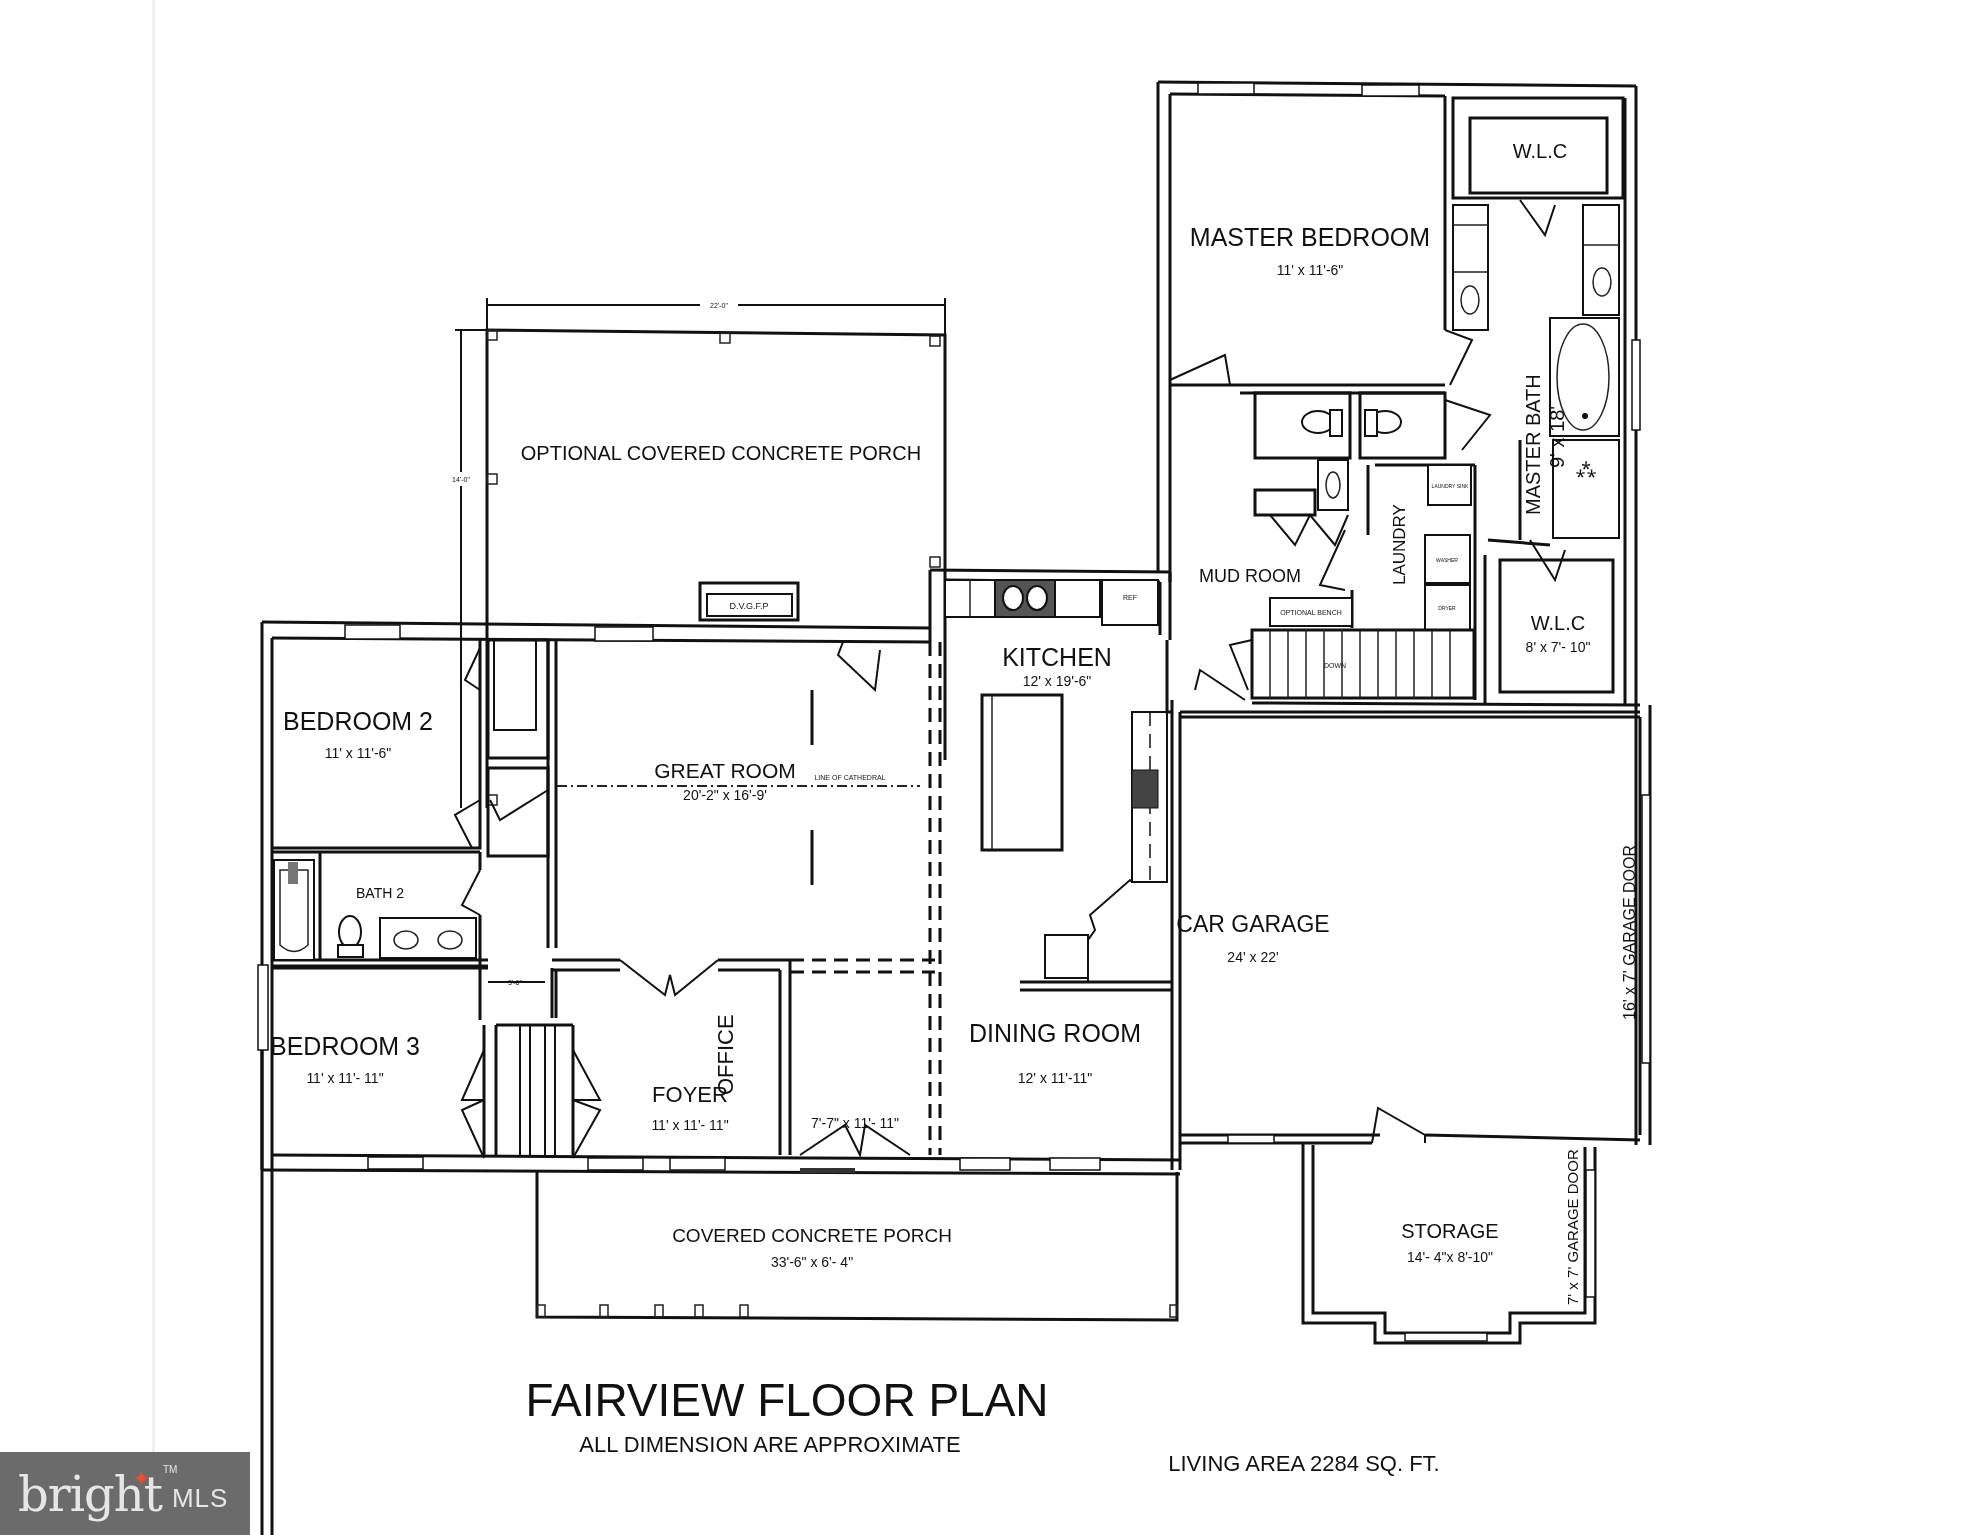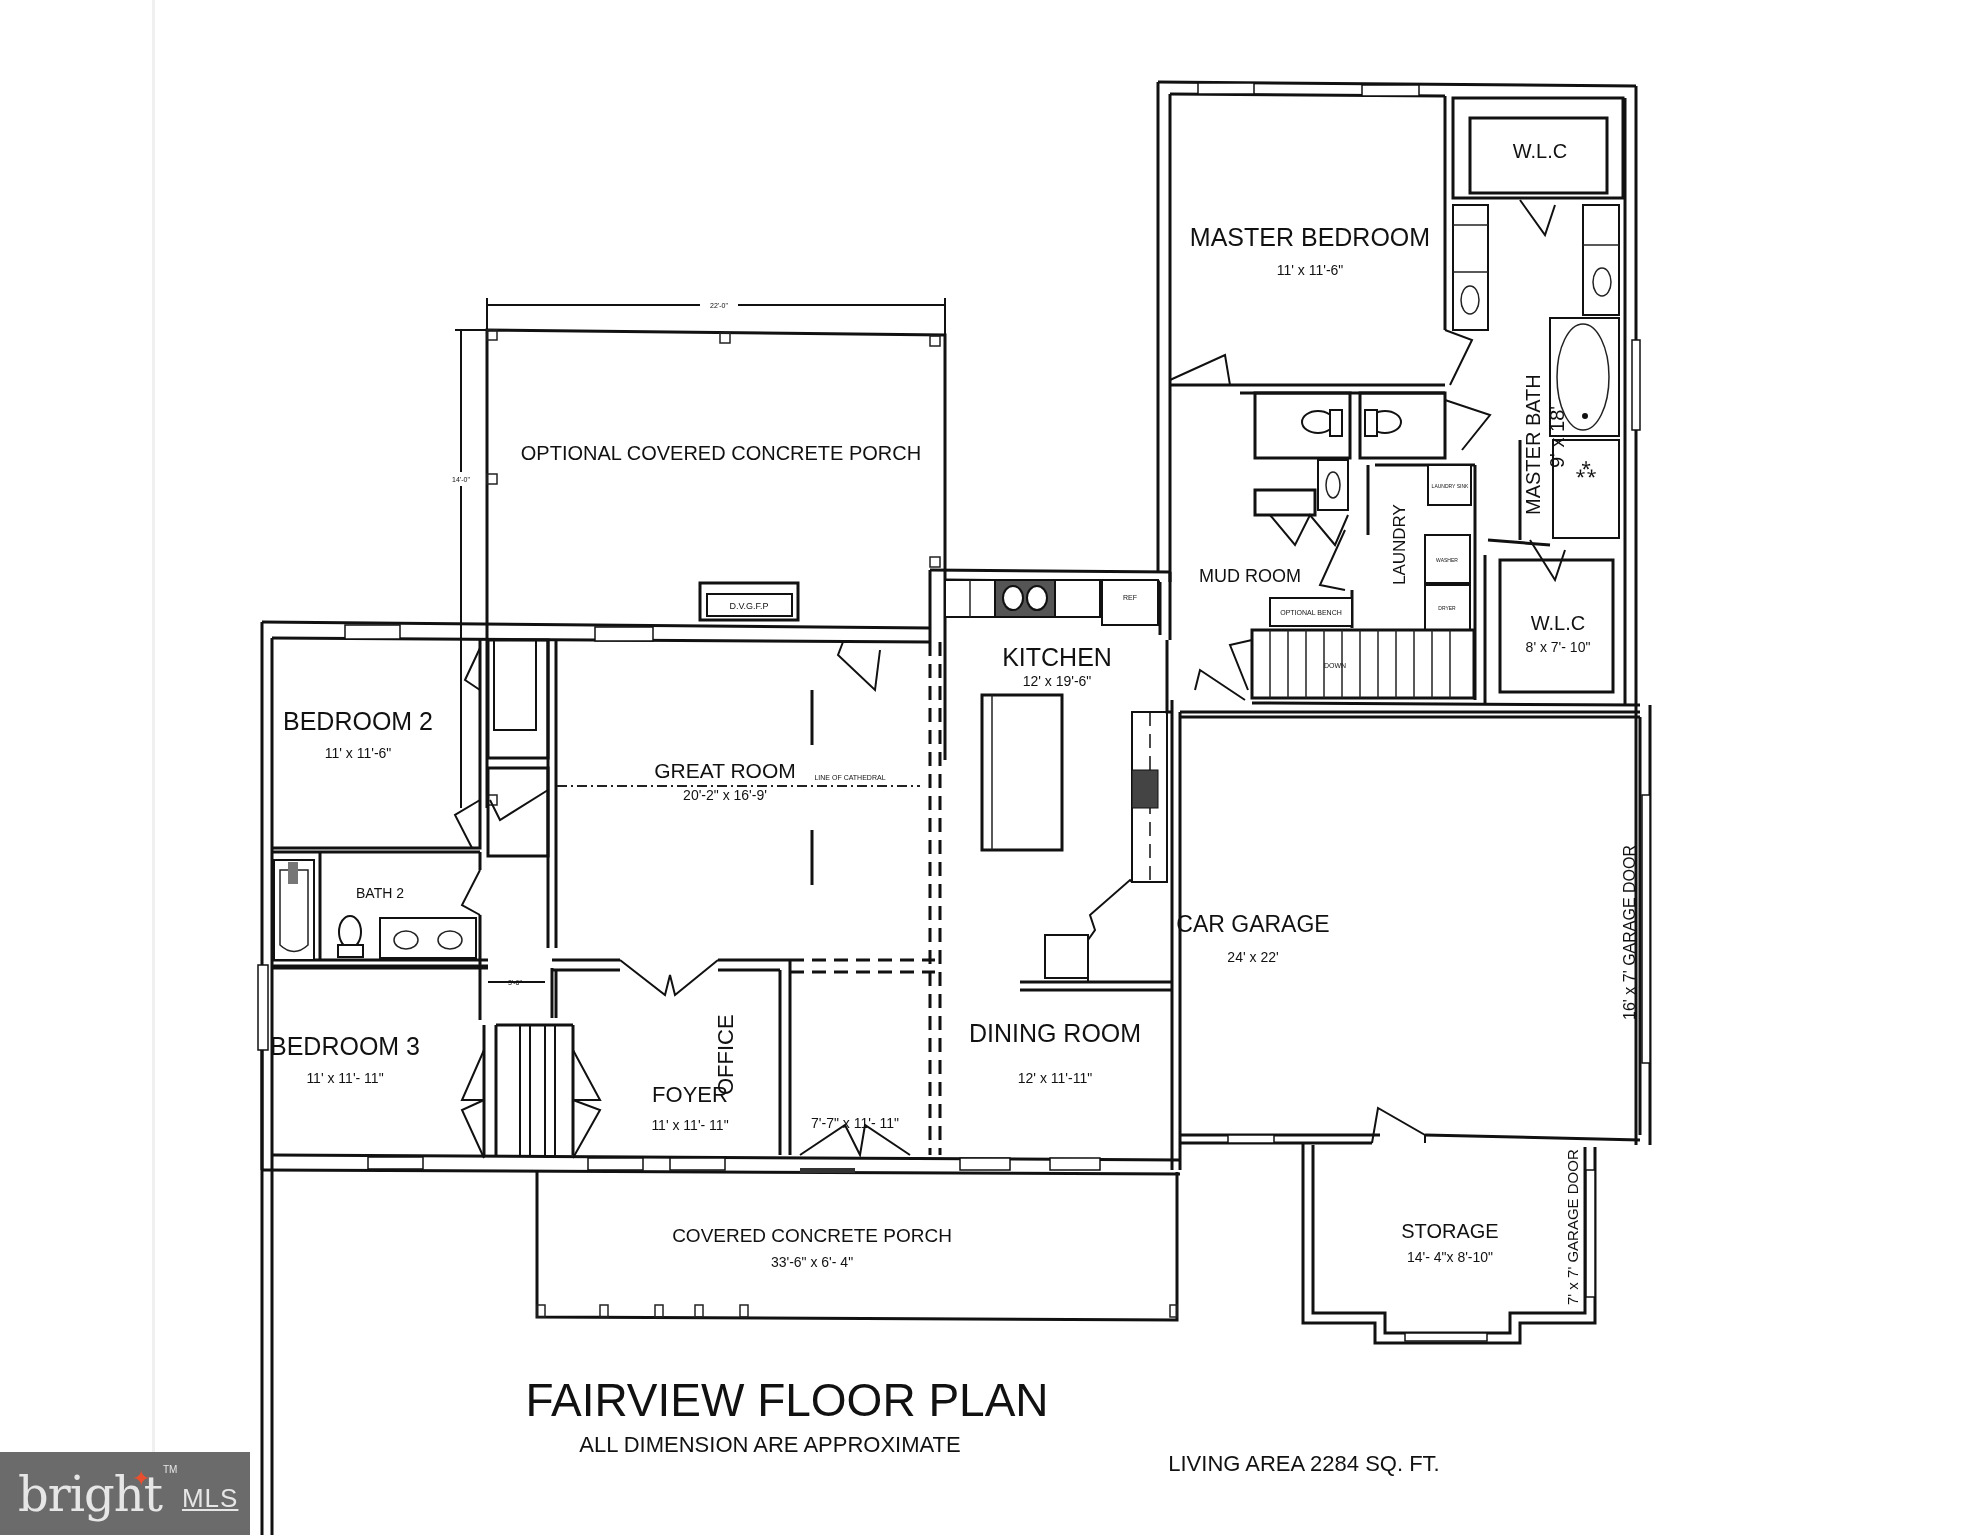--- a/index.html
+++ b/index.html
@@ -22,21 +22,21 @@
   .sub { font-size: 22px; }
   .area { font-size: 22px; }
   .leftline { position: absolute; left: 152px; top: 0; width: 3px; height: 1535px; background: #f0f0f0; }
   .logo {
     position: absolute; left: 0; top: 1452px; width: 250px; height: 83px;
     background: #6b6b6b; display: flex; align-items: center; padding-left: 18px; box-sizing: border-box;
   }
   .logo-word { font-family: "DejaVu Serif", serif; font-size: 48px; color: #e6e6e6; letter-spacing: -1px; position: relative; }
   .logo-star { position: absolute; left: 132px; top: 14px; color: #e8502f; font-size: 22px; }
   .logo-tm { font-size: 10px; color: #e6e6e6; position: absolute; left: 163px; top: 12px; font-family: "Liberation Sans", sans-serif; }
-  .logo-mls { font-family: "Liberation Sans", sans-serif; font-size: 26px; color: #e6e6e6; margin-left: 20px; margin-top: 10px; letter-spacing: 1px; text-decoration: underline; }
+  .logo-mls { font-family: "Liberation Sans", sans-serif; font-size: 26px; color: #e6e6e6; margin-left: 10px; margin-top: 10px; letter-spacing: 1px; }
 </style>
 </head>
 <body>
 
 <div class="leftline"></div>
 
 <svg id="plan" viewBox="0 0 1987 1535" xmlns="http://www.w3.org/2000/svg">
 
   <g>
     <line class="wt" x1="487" y1="305" x2="945" y2="305"></line>

